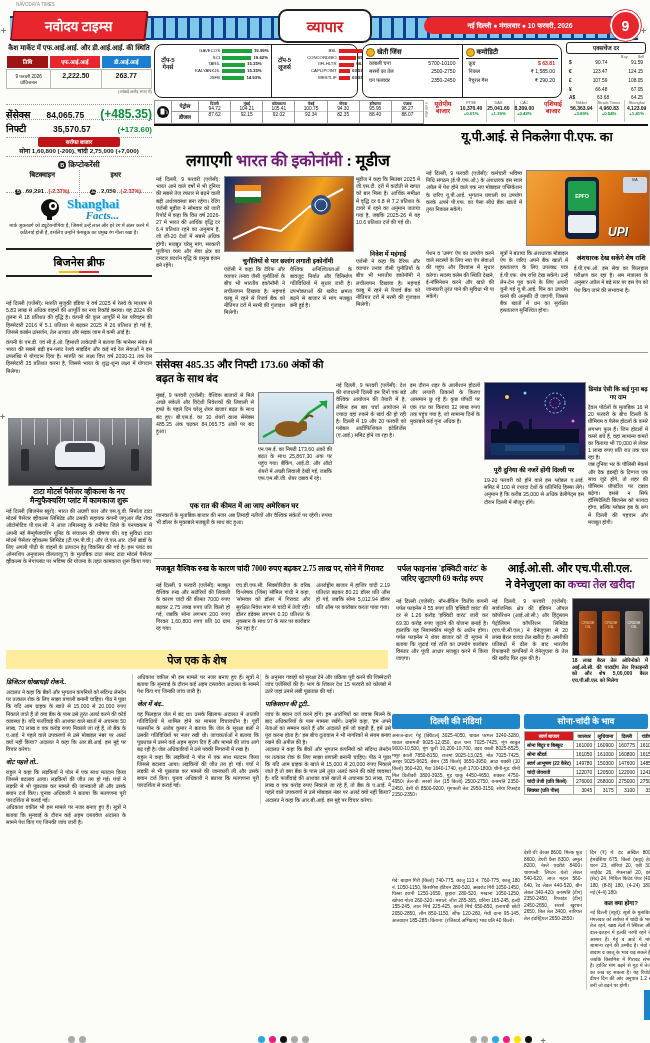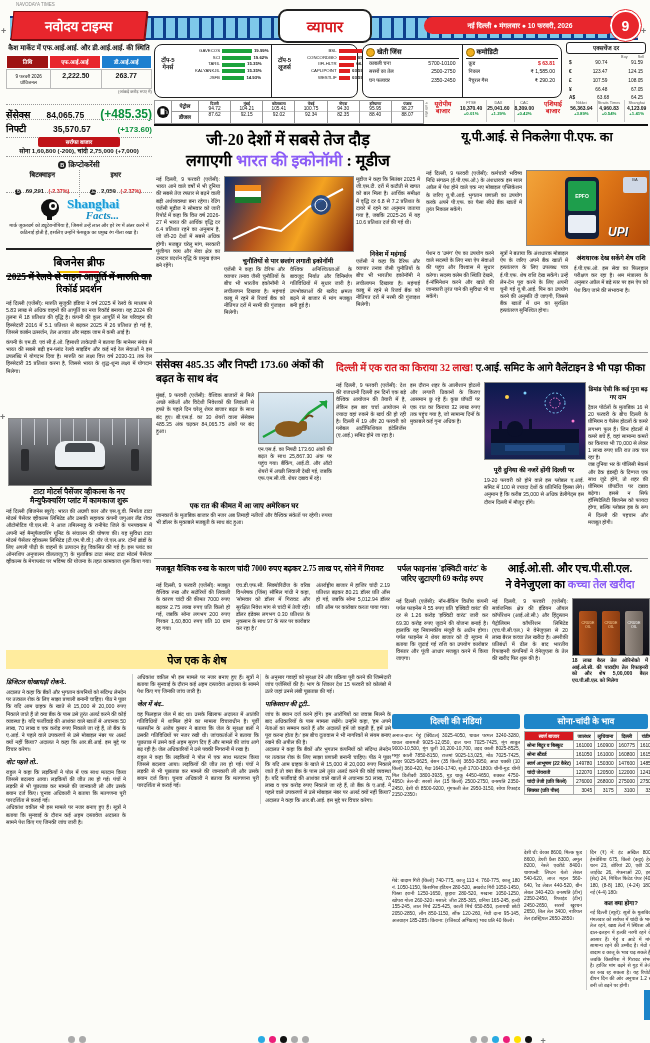--- a/index.html
+++ b/index.html
@@ -3,21 +3,21 @@
 <meta charset="utf-8">
 <style>
   html,body{margin:0;padding:0;background:#e8e8e4}
   .page{position:relative;width:650px;height:1043px;background:#fcfcf8;overflow:hidden;
         font-family:"Liberation Sans","DejaVu Sans",sans-serif;color:#111}
   .abs{position:absolute}
   .dense{font-size:5.2px;line-height:1.38;text-align:justify;color:#191919}
   .dense p{margin:0 0 3px 0}
   .shd{font-weight:700;font-size:6.4px;text-align:center;margin:3px 0;color:#000}
   .hl{font-weight:700;font-family:"Liberation Serif","DejaVu Serif",serif;color:#000;text-align:center}
-  .blue{color:#8b5cf6}.red{color:#d6191f}.green{color:#0a8f3c}
+  .blue{color:#701a75}.red{color:#d6191f}.green{color:#0a8f3c}
   .rule{background:#111}
   .boxb{border:1.5px solid #222;border-radius:8px;background:#fff}
   .bar{display:inline-block;height:4px;vertical-align:middle;margin:0 2px}
   .bar.g{background:#1da33c}.bar.l{background:#e02020}
   .t5row{display:flex;align-items:center;font-size:4.3px;line-height:1.55}
   .t5name{width:37px;text-align:right;overflow:hidden;white-space:nowrap}
   .t5val{font-weight:700}
   .kv{display:flex;justify-content:space-between;font-size:5.1px;line-height:1.7;padding:0 3px}
   .coin{display:inline-block;width:7px;height:7px;border-radius:50%;background:#f2b01e;border:1px solid #946a00;vertical-align:middle;margin-right:2px}
   .mkt{display:flex;gap:4px}
@@ -115,21 +115,20 @@
         <div style="font-family:'Liberation Serif',serif;font-style:italic;font-weight:700;font-size:11px;color:#128bc4;margin-top:-3px;text-align:right">Facts...</div>
       </div>
     </div>
     <div style="font-size:4.9px;line-height:1.4;text-align:center;margin-top:2px">मार्क जुकरबर्ग को ड्यूटेरानोपिया है, जिससे उन्हें लाल और हरे रंग में अंतर करने में कठिनाई होती है, इसलिए उन्होंने फेसबुक का प्रमुख रंग नीला रखा है।</div>
   </div>
 
   <div class="abs" style="left:6px;top:248px;width:146px;border-top:2px solid #222;border-bottom:2px solid #222;padding:2px 0;text-align:center">
     <span class="hl" style="font-size:11px">बिजनेस ब्रीफ</span>
     <div style="width:40px;height:2px;background:linear-gradient(90deg,#f6c200 50%,#e8262d 50%);margin:1px auto 0"></div>
   </div>
-  <div class="abs hl" style="left:6px;top:272px;width:146px;font-size:9.5px;line-height:1.25">2025 में रेलवे से वाहन आपूर्ति में मारुति का रिकॉर्ड प्रदर्शन</div>
   <div class="abs dense" style="left:6px;top:300px;width:146px;height:116px">
     <p>नई दिल्ली (एजेंसी): मारुति सुजुकी इंडिया ने वर्ष 2025 में रेलवे के माध्यम से 5.83 लाख से अधिक वाहनों की आपूर्ति का नया रिकॉर्ड बनाया। यह 2024 की तुलना में 18 प्रतिशत की वृद्धि है। कंपनी की कुल आपूर्ति में रेल परिवहन की हिस्सेदारी 2016 में 5.1 प्रतिशत से बढ़कर 2025 में 26 प्रतिशत हो गई है, जिससे कार्बन उत्सर्जन, तेल आयात और सड़क जाम में कमी आई है।</p>
     <p>कंपनी के एम.डी. एवं सी.ई.ओ. हिसाशी ताकेउची ने बताया कि मानेसर संयंत्र में भारत की सबसे बड़ी इन-प्लांट रेलवे साइडिंग और कई नई रेल सेवाओं ने इस उपलब्धि में योगदान दिया है। मारुति का लक्ष्य वित्त वर्ष 2030-31 तक रेल हिस्सेदारी 35 प्रतिशत करना है, जिससे भारत के शुद्ध-शून्य लक्ष्य में योगदान मिलेगा।</p>
   </div>
 
   <div class="abs imgbx" style="left:8px;top:418px;width:142px;height:66px;background:linear-gradient(180deg,#8f9298 0,#5a5c60 55%,#3a3b3e 100%)">
     <div style="position:absolute;left:0;top:0;width:100%;height:40%;background:repeating-linear-gradient(90deg,transparent 0 12px,#c9ccd2 12px 13px)"></div>
     <div style="position:absolute;left:46px;top:22px;width:50px;height:26px;background:#eceff3;border-radius:10px 10px 4px 4px;box-shadow:0 3px 0 #222"></div>
     <div style="position:absolute;left:56px;top:24px;width:30px;height:9px;background:#44484e;border-radius:5px 5px 0 0"></div>
     <div style="position:absolute;left:12px;top:30px;width:8px;height:22px;background:#2c2d30;border-radius:2px"></div>
@@ -363,21 +362,20 @@
         <div class="ch">+0.54%</div>
       </div>
     <div class="itm vline">
         <div class="nm">Shanghai</div>
         <div class="vl">4,123.09</div>
         <div class="ch">+1.41%</div>
       </div>
   </div>
   <div class="abs rule" style="left:154px;top:124px;width:494px;height:2px"></div>
 
-  <div class="abs hl" style="left:154px;top:128px;width:268px;font-size:16px">जी-20 देशों में सबसे तेज दौड़</div>
   <div class="abs hl" style="left:154px;top:149px;width:268px;font-size:16px">
     <span>लगाएगी </span><span class="blue">भारत की इकोनॉमी</span><span> : मूडीज</span>
   </div>
   <div class="abs imgbx" style="left:224px;top:176px;width:128px;height:74px;background:linear-gradient(115deg,#0c2d6b 0%,#b4541c 35%,#f4a321 62%,#7a1f0c 100%)">
     <svg width="128" height="74">
       <polyline points="8,62 34,50 56,54 84,30 118,12" fill="none" stroke="#fff" stroke-width="2"></polyline>
       <circle cx="96" cy="28" r="10" fill="#0d3e8c" opacity="0.85"></circle>
       <circle cx="96" cy="28" r="6" fill="none" stroke="#fff" stroke-width="1"></circle>
       <rect x="10" y="8" width="26px" height="6" fill="#f08c1e"></rect>
         <rect x="10" y="14" width="26" height="6" fill="#fff"></rect>
@@ -418,23 +416,20 @@
       <ellipse cx="30" cy="36" rx="14" ry="8" fill="#8a5a1c"></ellipse>
       <rect x="40" y="28" width="8" height="10" rx="3" fill="#8a5a1c"></rect>
       <path d="M46 26 q4 -6 8 -2" stroke="#6b4413" stroke-width="2" fill="none"></path>
     </svg>
   </div>
   <div class="abs dense" style="left:156px;top:392px;width:98px;height:102px">मुंबई, 9 फरवरी (एजेंसी): वैश्विक बाजारों से मिले अच्छे संकेतों और विदेशी निवेशकों की लिवाली से हफ्ते के पहले दिन घरेलू शेयर बाजार बढ़त के साथ बंद हुए। बी.एस.ई. का 30 शेयरों वाला सेंसेक्स 485.35 अंक चढ़कर 84,065.75 अंकों पर बंद हुआ।</div>
   <div class="abs dense" style="left:258px;top:446px;width:74px;height:48px">एन.एस.ई. का निफ्टी 173.60 अंकों की बढ़त के साथ 25,867.30 अंक पर पहुंच गया। बैंकिंग, आई.टी. और ऑटो शेयरों में अच्छी लिवाली देखी गई, जबकि एफ.एम.सी.जी. शेयर दबाव में रहे।</div>
   <div class="abs shd" style="left:156px;top:498px;width:176px;font-size:7px">एक रात की कीमत में आ जाए अमेरिकन घर</div>
   <div class="abs dense" style="left:156px;top:512px;width:176px;height:34px">जानकारों के मुताबिक बाजार की नजर अब तिमाही नतीजों और वैश्विक संकेतों पर रहेगी। रुपया भी डॉलर के मुकाबले मजबूती के साथ बंद हुआ।</div>
 
-  <div class="abs hl" style="left:336px;top:360px;width:312px;font-size:10px;white-space:nowrap;overflow:hidden;text-align:left">
-    <span class="red">दिल्ली में एक रात का किराया 32 लाख!</span><span> ए.आई. समिट के आगे वैलेंटाइन डे भी पड़ा फीका</span>
-  </div>
   <div class="abs dense" style="left:336px;top:382px;width:70px;height:172px">नई दिल्ली, 9 फरवरी (एजेंसी): देश की राजधानी दिल्ली इन दिनों एक बड़े वैश्विक आयोजन की तैयारी में है, लेकिन इस बार चर्चा आयोजन से ज्यादा वहां रुकने के खर्च की हो रही है। दिल्ली में 19 और 20 फरवरी को ग्लोबल आर्टीफिशियल इंटेलिजेंस (ए.आई.) समिट होने जा रहा है।</div>
   <div class="abs dense" style="left:410px;top:382px;width:70px;height:172px">इस दौरान शहर के आलीशान होटलों और लग्जरी ठिकानों के किराए आसमान छू रहे हैं। कुछ प्रॉपर्टी पर एक रात का किराया 32 लाख रुपए तक पहुंच गया है, जो सामान्य दिनों के मुकाबले कई गुना अधिक है।</div>
   <div class="abs imgbx" style="left:484px;top:382px;width:100px;height:76px;background:linear-gradient(180deg,#0b1b4d 0%,#3b1e66 70%,#14224f 100%)">
     <svg width="100" height="76">
       <circle cx="70" cy="20" r="10" fill="none" stroke="#7fd4ff" stroke-width="1" stroke-dasharray="2 2"></circle>
       <circle cx="70" cy="20" r="5" fill="none" stroke="#ff7fd4" stroke-width="1" stroke-dasharray="1.5 1.5"></circle>
       <circle cx="22" cy="14" r="2" fill="#ffd24a"></circle>
         <circle cx="40" cy="10" r="1.5" fill="#7fd4ff"></circle>
         <circle cx="88" cy="38" r="1.5" fill="#ff7fd4"></circle>
       <rect x="6" y="46" width="88" height="14" fill="#0a0f2a"></rect>

